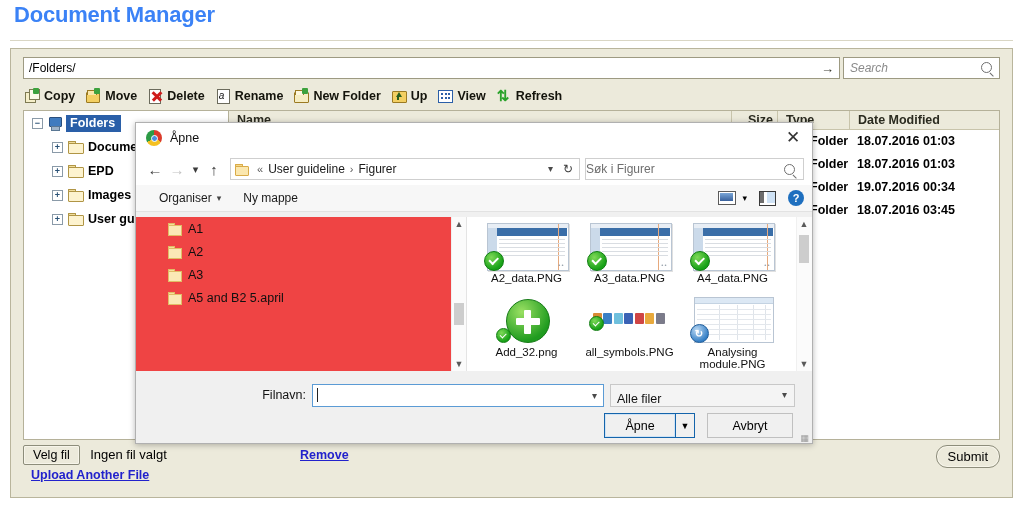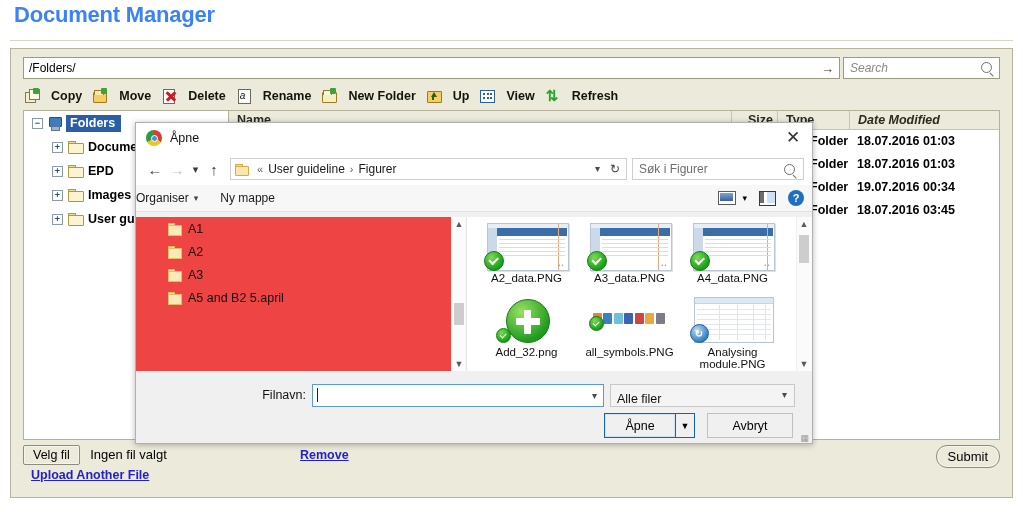--- a/index.html
+++ b/index.html
@@ -49,21 +49,21 @@
   }
   .mag:after{
     content:"";position:absolute;right:-3px;bottom:-3px;width:5px;height:1.4px;
     background:#6f6f6f;transform:rotate(45deg);
   }
   
   #dm-toolbar{
     position:absolute;left:12px;top:35px;width:977px;height:23px;
     display:flex;align-items:center;gap:3px;
   }
-  .tb-item{display:flex;align-items:center;gap:11px;padding:0 6px 0 2px;cursor:default;}
+  .tb-item{display:flex;align-items:center;gap:4px;padding:0 6px 0 2px;cursor:default;}
   .tb-label{font-weight:bold;font-size:12.5px;color:#14140c;}
   .ic{width:15px;height:14px;position:relative;display:inline-block;}
   
   .ic-copy .p1{position:absolute;left:0;top:3px;width:9px;height:9px;background:#f5efc9;border:1px solid #7d7a53;}
   .ic-copy .p2{position:absolute;left:4px;top:0px;width:9px;height:9px;background:#fdfbe8;border:1px solid #7d7a53;}
   .ic-copy .st{position:absolute;left:8px;top:-1px;width:6px;height:6px;background:#3da23d;border-radius:1px;}
   
   .ic-move .f1{position:absolute;left:0;top:3px;width:12px;height:9px;background:#f3cf62;border:1px solid #9b7a22;border-radius:1px;}
   .ic-move .f2{position:absolute;left:1px;top:1px;width:8px;height:4px;background:#fae7a9;border:1px solid #9b7a22;border-bottom:none;}
   .ic-move .st{position:absolute;left:8px;top:-1px;width:6px;height:6px;background:#3da23d;border-radius:1px;}
@@ -115,21 +115,21 @@
   #list-head{
     height:19px;background:#ECEADB;border-bottom:1px solid #c8c4ab;
     display:flex;align-items:center;font-weight:bold;font-size:12.5px;color:#2b2b20;
     box-sizing:border-box;
   }
   #list-head .col{padding-left:8px;border-left:1px solid #c8c4ab;height:19px;line-height:18px;box-sizing:border-box;}
   #list-head .col:first-child{border-left:none;}
   .col-name{width:502px;}
   .col-size{width:46px;text-align:right;padding-right:4px;padding-left:0;}
   .col-type{width:72px;}
-  .col-date{width:110px;font-style:italic;}
+  .col-date{width:110px;}
   .list-row{display:flex;height:23px;align-items:center;font-size:12.5px;font-weight:bold;}
   .list-row .c{height:23px;line-height:23px;}
   .c.name{width:502px;padding-left:8px;box-sizing:border-box;}
   .c.size{width:46px;}
   .c.type{width:72px;padding-left:8px;box-sizing:border-box;}
   .c.date{width:150px;padding-left:8px;box-sizing:border-box;}
   
   #dm-footer{
     position:absolute;left:12px;top:396px;width:977px;height:42px;
   }
@@ -184,27 +184,27 @@
     display:flex;align-items:center;padding:0 4px;box-sizing:border-box;position:relative;
   }
   #addr .folder-ico{width:13px;height:11px;margin-right:4px;}
   #addr .folder-ico .tab{background:#f6d98b;border-color:#d9ab48;}
   #addr .folder-ico .bdy{background:#fbe7ae;border-color:#d9ab48;height:8px;width:12px;}
   .crumb{font-size:12px;color:#1a1a1a;}
   .crumb-sep{font-size:11px;color:#5a5a5a;margin:0 5px;}
   #addr-caret{position:absolute;right:26px;top:4px;font-size:10px;color:#4a4a4a;}
   #addr-refresh{position:absolute;right:6px;top:3px;font-size:12px;color:#3b3b3b;}
   #dlg-search{
-    width:172px;height:22px;border:1px solid #cfcfcf;background:#fff;margin-left:5px;
-    display:flex;align-items:center;padding-left:6px;box-sizing:border-box;position:relative;
+    width:219px;height:22px;border:1px solid #cfcfcf;background:#fff;margin-left:5px;
+    display:flex;align-items:center;box-sizing:border-box;position:relative;
   }
   #dlg-search span{font-size:12px;color:#6e6e6e;}
   #dlg-cmdbar{
     height:26px;background:#f7f7f7;border-bottom:1px solid #e2e2e2;
-    display:flex;align-items:center;padding:0 0;position:relative;
+    display:flex;align-items:center;padding:0 23px;position:relative;
   }
   .cmd{font-size:12px;color:#1a1a1a;margin-right:22px;display:flex;align-items:center;gap:5px;}
   .cmd .car{font-size:9px;color:#444;}
   #cmd-right{position:absolute;right:8px;top:0;height:26px;display:flex;align-items:center;gap:12px;}
   .vm-ico{width:16px;height:12px;border:1px solid #5b5b5b;background:#fff;position:relative;}
   .vm-ico:after{content:"";position:absolute;left:1px;top:1px;width:13px;height:8px;
     background:linear-gradient(#7aa6d8,#38609c);}
   .pp-ico{width:15px;height:13px;border:1px solid #3a3a3a;background:#fff;position:relative;}
   .pp-ico:after{content:"";position:absolute;right:0;top:0;width:8px;height:11px;background:#cfe2f5;}
   .pp-ico:before{content:"";position:absolute;left:0;top:0;width:4px;height:11px;background:#6d6d6d;}

